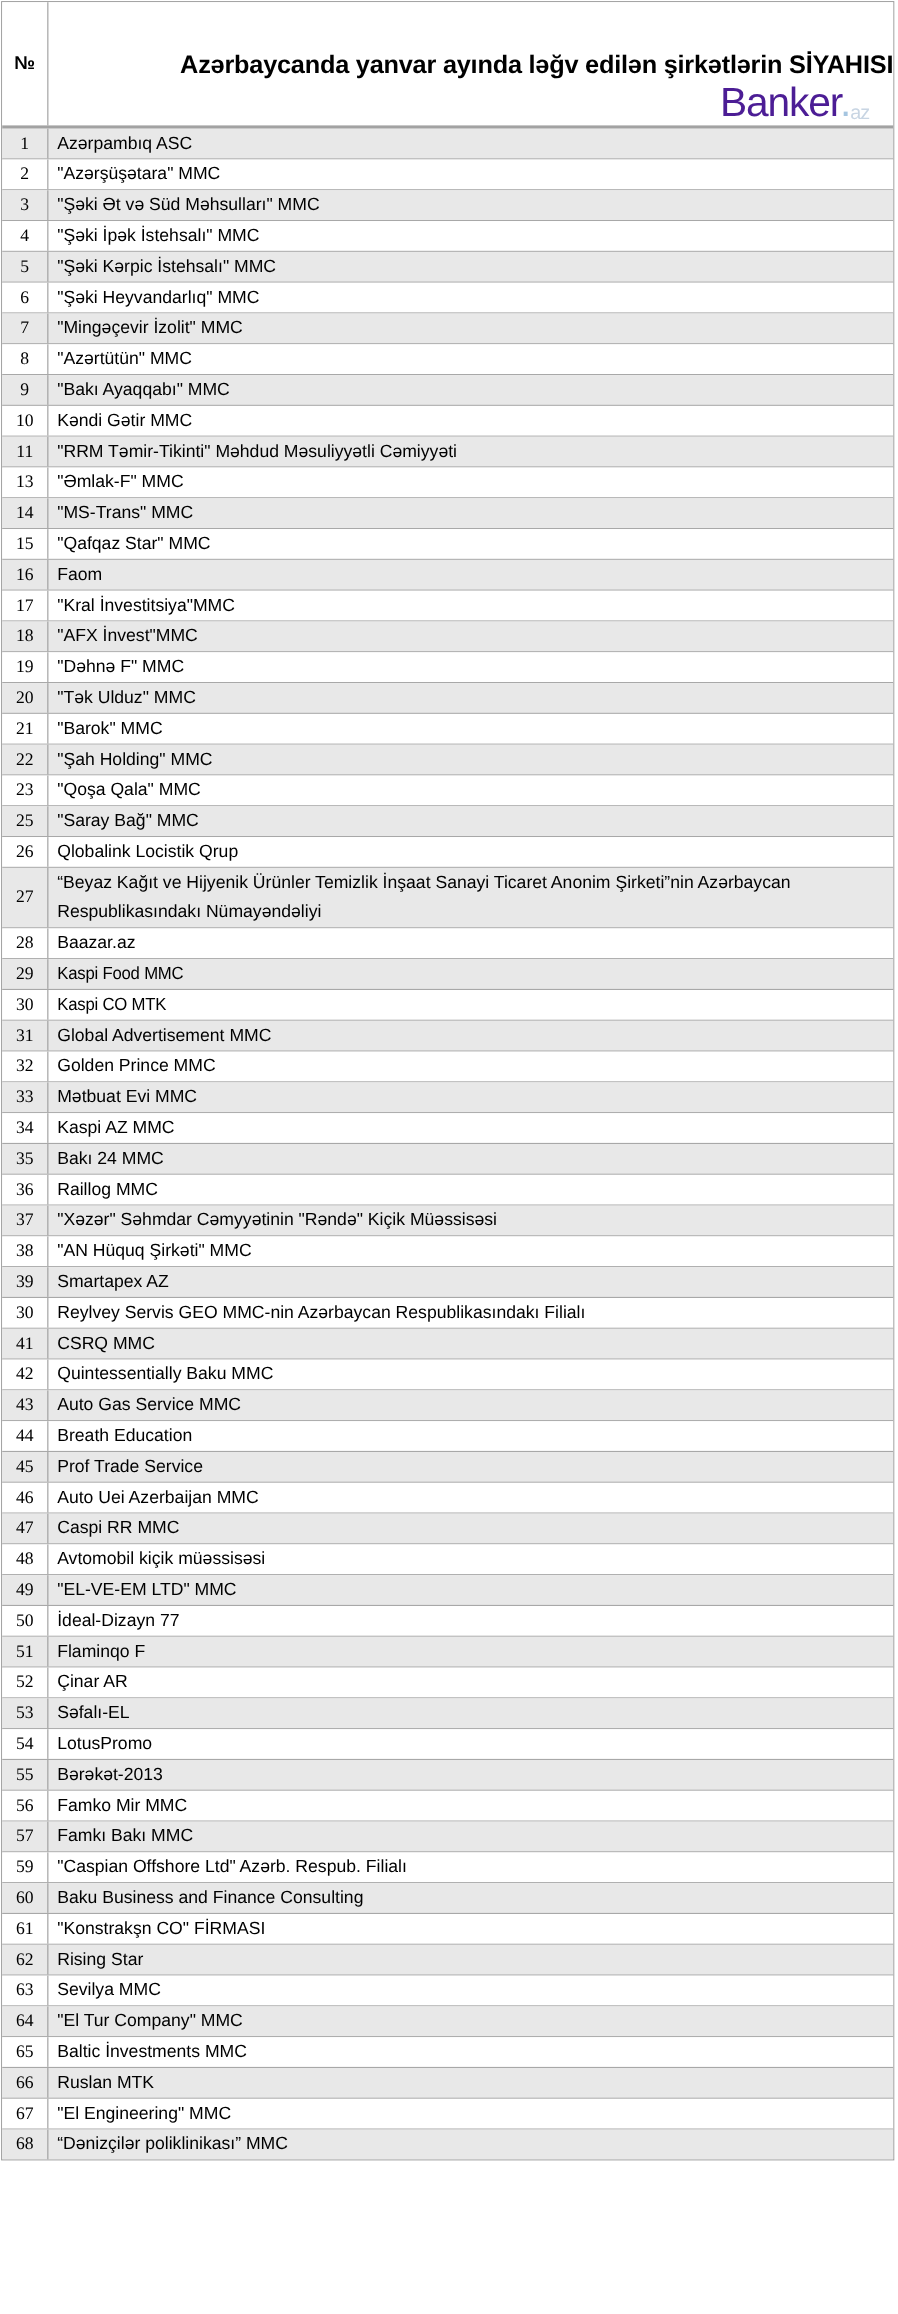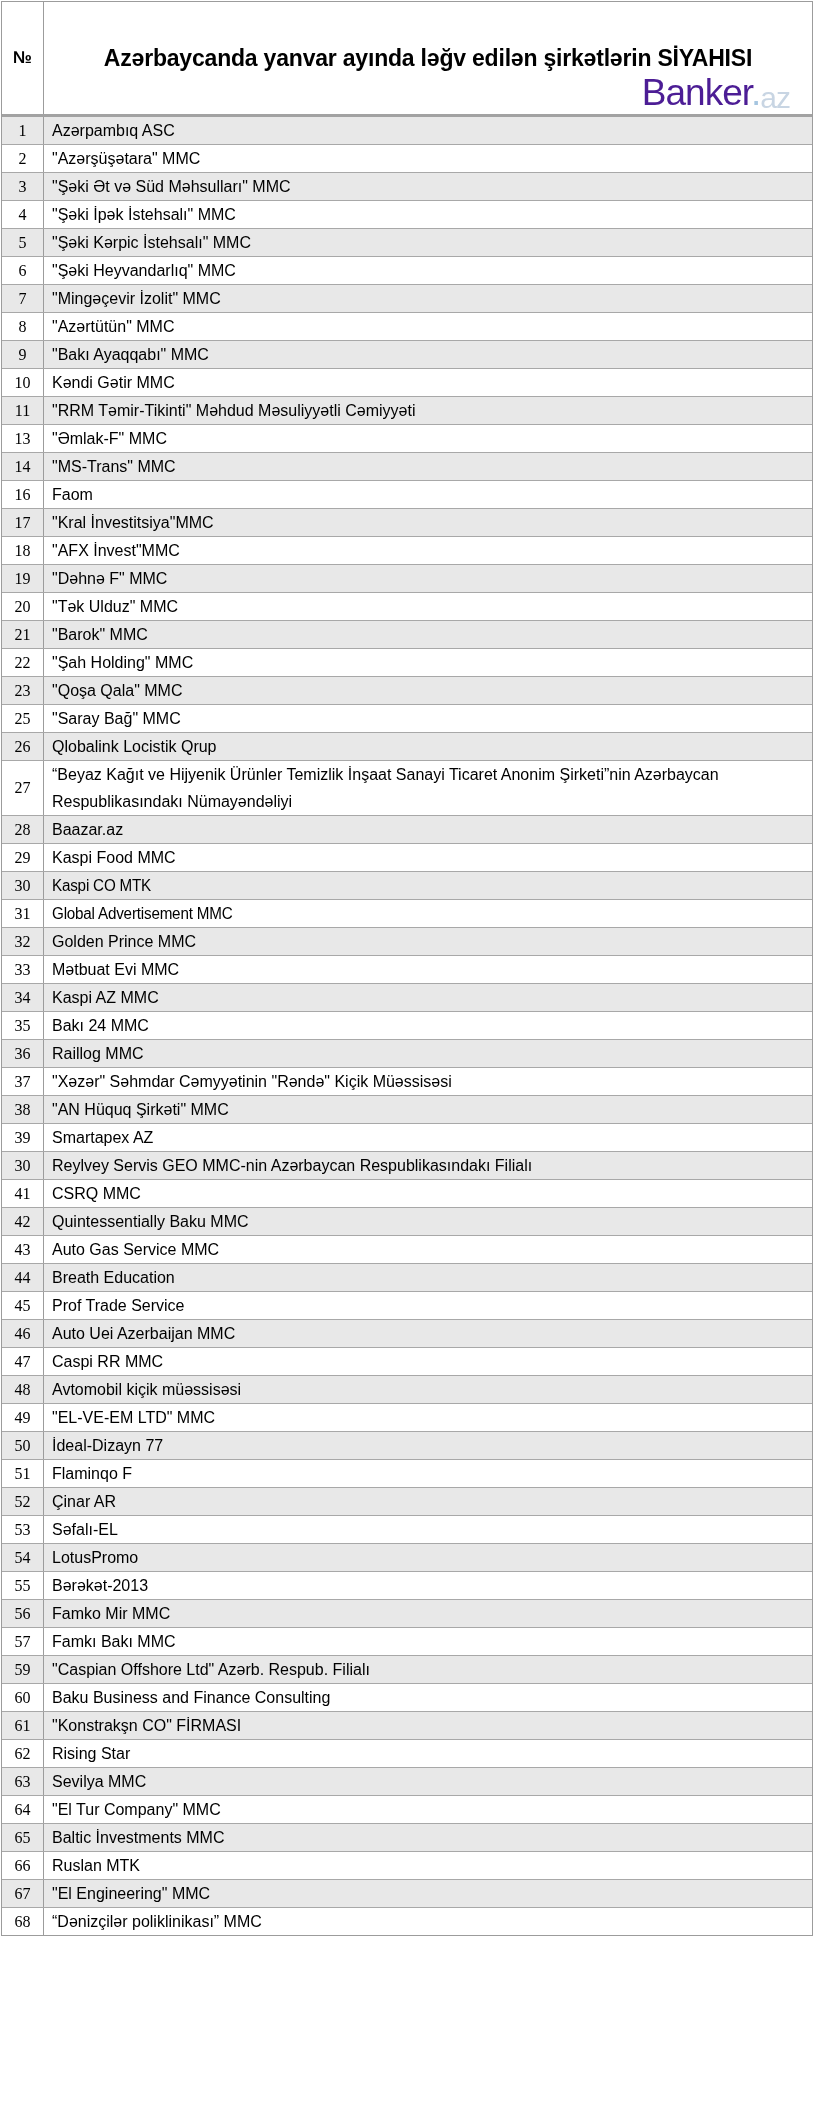--- a/index.html
+++ b/index.html
@@ -38,41 +38,41 @@
     align-items: center;
     justify-content: center;
     font-weight: bold;
     font-size: 17px;
   }
   .th-title {
     flex: 1;
     position: relative;
     display: flex;
     align-items: center;
-    justify-content: center;
+    justify-content: flex-end;
     text-align: center;
   }
   .title {
     font-weight: bold;
     font-size: 23px;
     white-space: nowrap;
     letter-spacing: -0.2px;
   }
   .watermark {
     position: absolute;
     right: 22px;
     bottom: 3px;
     line-height: 1;
     white-space: nowrap;
     letter-spacing: -1px;
     pointer-events: none;
   }
   .wm-brand { font-size: 37px; color: #4c1d95; }
   .wm-dot   { font-size: 37px; color: #a5c5e0; }
-  .wm-tld   { font-size: 30px; color: #c8d5e3; position: relative; top: 3px; }
+  .wm-tld   { font-size: 18px; color: #c8d5e3; position: relative; top: 3px; }
   
   .row {
     display: flex;
     align-items: stretch;
     min-height: 27px;
     border-bottom: 1px solid #a8a8a8;
     background: #ffffff;
   }
   .row:nth-child(odd) { background: #e8e8e8; }
   .row:last-child { border-bottom: none; }
@@ -190,20 +190,26 @@
           <span class="name-text">"Əmlak-F" MMC</span>
         </div>
       </div>
       <div class="row">
         <div class="cell-num">14</div>
         <div class="cell-name">
           <span class="name-text">"MS-Trans" MMC</span>
         </div>
       </div>
       <div class="row">
+        <div class="cell-num">15</div>
+        <div class="cell-name">
+          <span class="name-text">"Qafqaz Star" MMC</span>
+        </div>
+      </div>
+      <div class="row">
         <div class="cell-num">16</div>
         <div class="cell-name">
           <span class="name-text">Faom</span>
         </div>
       </div>
       <div class="row">
         <div class="cell-num">17</div>
         <div class="cell-name">
           <span class="name-text">"Kral İnvestitsiya"MMC</span>
         </div>

